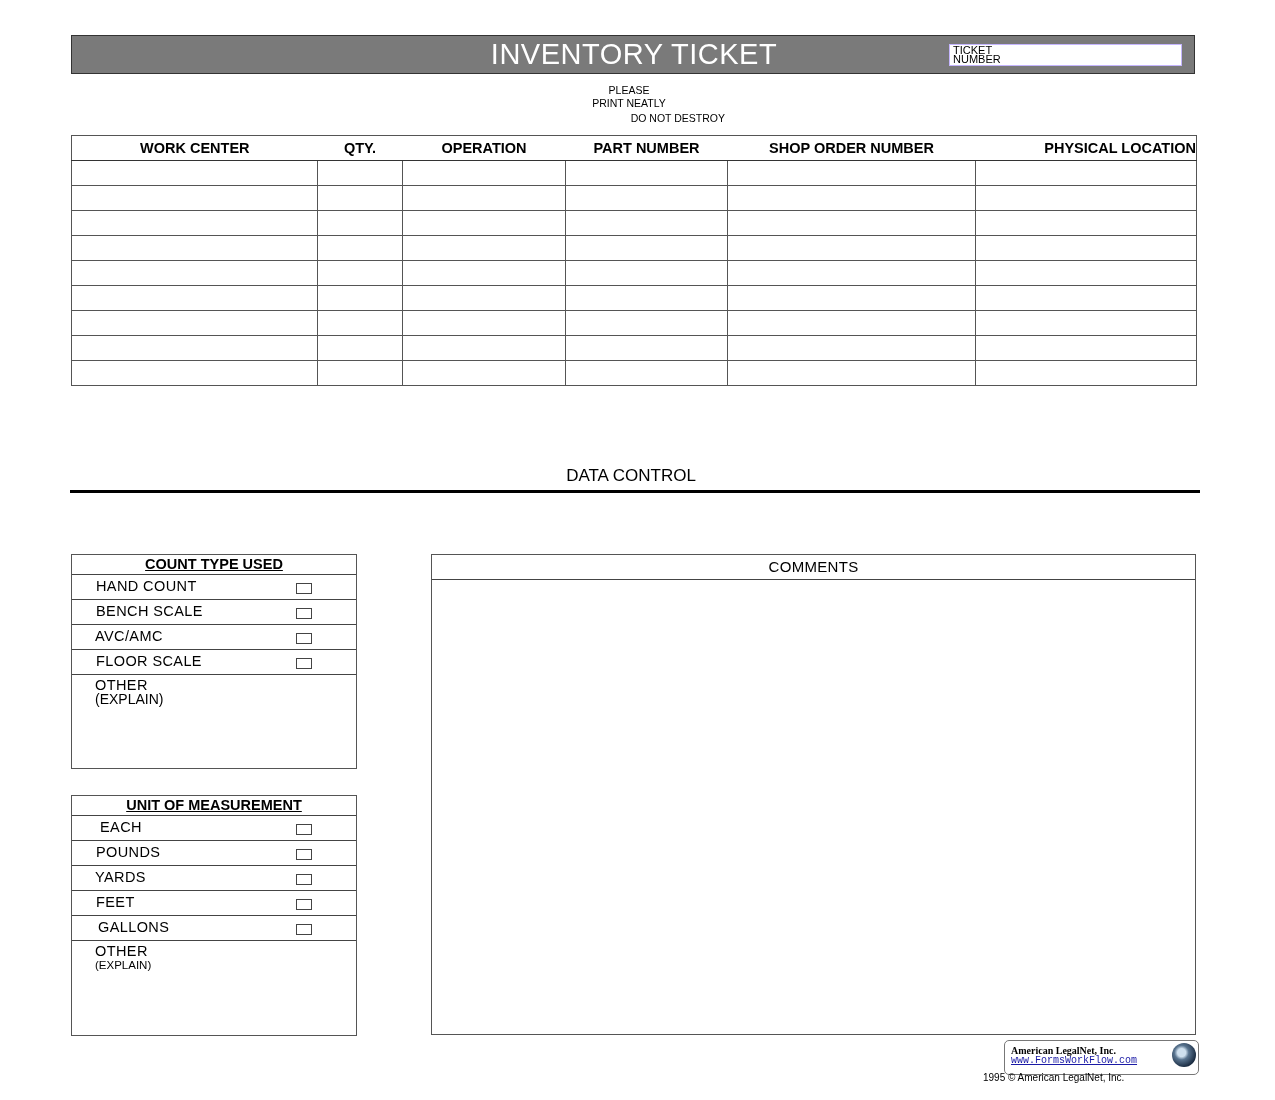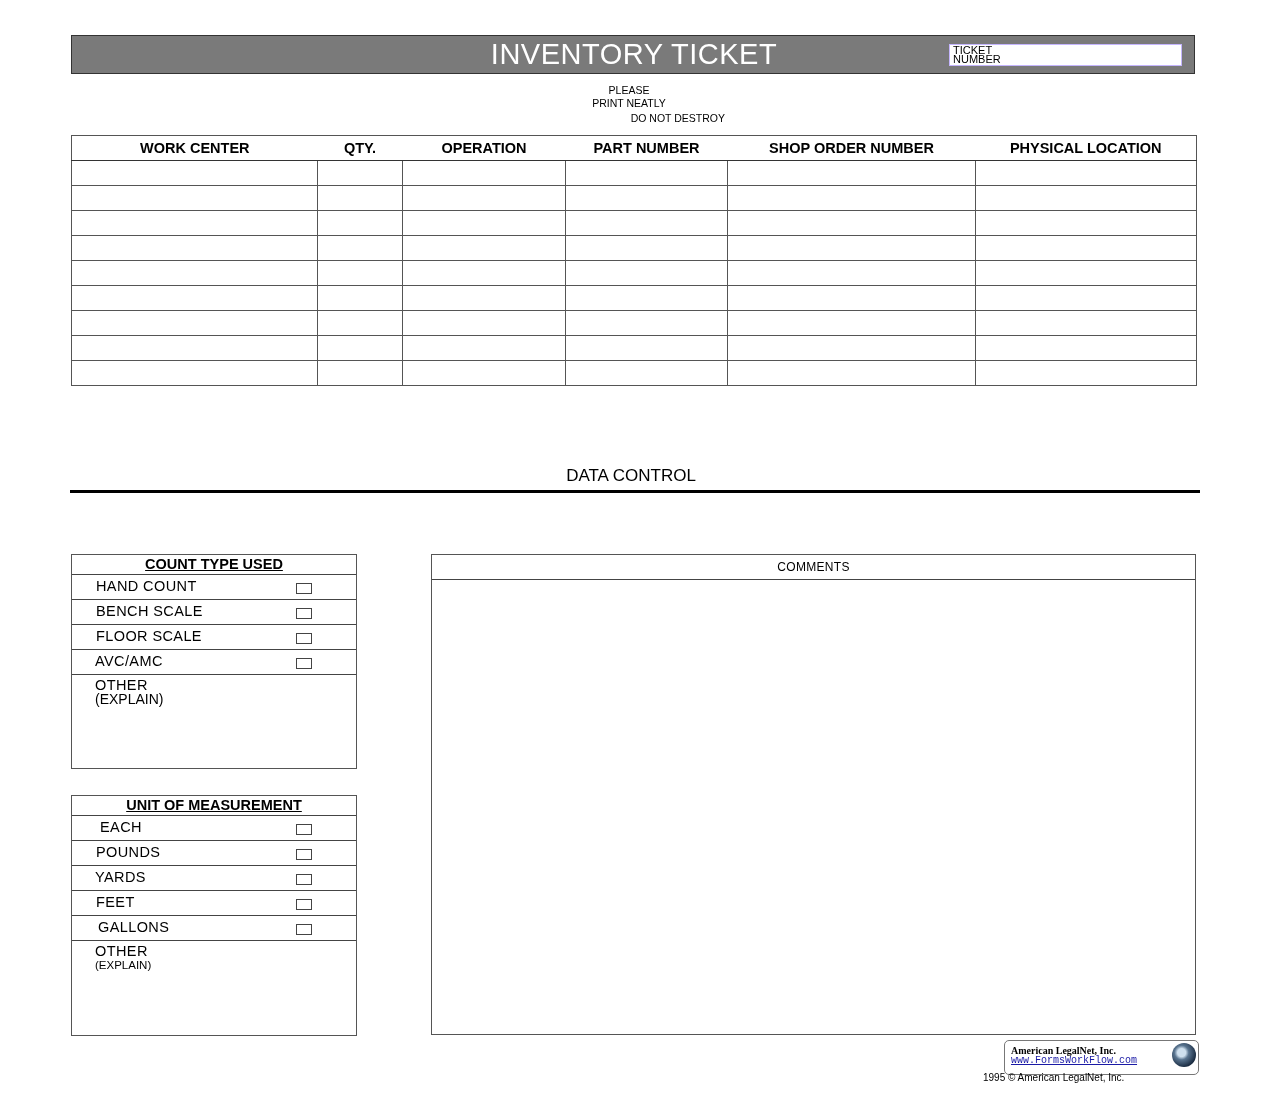--- a/index.html
+++ b/index.html
@@ -12,40 +12,40 @@
   .title-text span { display: inline-block; padding-left: 0; }
   .ticket-box { position: absolute; left: 877px; top: 8px; width: 233px; height: 22px; background: #fff; border: 1px solid #c4b5fd; box-sizing: border-box; font-size: 11px; line-height: 9px; padding: 1px 3px; }
   .ticket-box div { white-space: nowrap; }
 
   .notice { left: 529px; width: 200px; text-align: center; font-size: 10.5px; }
 
   
   table.grid { position: absolute; left: 71px; top: 135px; width: 1125px; border-collapse: collapse; table-layout: fixed; }
   table.grid th { height: 24px; font-size: 14.5px; font-weight: bold; text-align: center; border-top: 1px solid #555; border-bottom: 1px solid #333; padding: 0; white-space: nowrap; }
   table.grid th:first-child { border-left: 1px solid #555; }
-  table.grid th:last-child { border-right: 1px solid #555; }
+  table.grid th:last-child { border-right: 1px solid #555; text-align: right; }
   table.grid td { height: 24px; border: 1px solid #555; padding: 0; }
 
   .section-title { left: 0; width: 1262px; top: 466px; text-align: center; font-size: 17px; }
   .section-rule { left: 70px; top: 490px; width: 1130px; height: 3px; background: #000; }
 
   
   .panel { left: 71px; width: 286px; border: 1px solid #555; box-sizing: border-box; }
   .panel-head { height: 19px; line-height: 19px; border-bottom: 1px solid #444; text-align: center; font-weight: bold; font-size: 14.5px; text-decoration: underline; }
   .panel-row { height: 25px; border-bottom: 1px solid #444; position: relative; font-size: 14.5px; box-sizing: border-box; }
   .panel-row .lbl { position: absolute; left: 24px; top: 3px; letter-spacing: 0.4px; }
   .panel-row .chk { position: absolute; left: 224px; top: 8px; width: 16px; height: 11px; border: 1px solid #444; background: #fff; box-sizing: border-box; cursor: pointer; }
   .panel-other { position: relative; }
   .panel-other .l1 { position: absolute; left: 23px; top: 4px; font-size: 14.5px; line-height: 13px; letter-spacing: 0.4px; }
   .panel-other .l2 { position: absolute; left: 23px; top: 18px; font-size: 13px; line-height: 13px; }
   .panel-other textarea, .comments textarea { border: none; outline: none; resize: none; background: transparent; font-family: "Liberation Sans", sans-serif; }
 
   
   .comments { left: 431px; top: 554px; width: 765px; height: 481px; border: 1px solid #555; box-sizing: border-box; }
-  .comments .head { height: 24px; line-height: 24px; border-bottom: 1px solid #444; text-align: center; font-size: 12px; letter-spacing: 0.3px; }
+  .comments .head { height: 24px; line-height: 24px; border-bottom: 1px solid #444; text-align: center; font-size: 15px; letter-spacing: 0.3px; }
 
   
   .logo { left: 1004px; top: 1040px; width: 195px; height: 35px; border: 1px solid #777; border-radius: 5px; box-sizing: border-box; }
   .logo .name { position: absolute; left: 6px; top: 4px; font-family: "Liberation Serif", serif; font-weight: bold; font-size: 10px; }
   .logo .url { position: absolute; left: 6px; top: 14px; font-family: Liberation Mono, monospace; font-size: 10px; color: #1a1aa6; text-decoration: underline; }
   .logo .globe { position: absolute; right: 2px; top: 2px; width: 24px; height: 24px; border-radius: 50%; background: radial-gradient(circle at 40% 40%, #cfe0ee 0 20%, #5a7590 35%, #1d2f45 70%, #0d1520 100%); }
   .copyright { left: 983px; top: 1072px; font-size: 10px; }
 </style>
 </head>
 <body>
@@ -164,25 +164,25 @@
   <div class="panel-head">COUNT TYPE USED</div>
   <div class="panel-row">
     <span class="lbl">HAND COUNT</span>
     <span class="chk"></span>
   </div>
   <div class="panel-row">
     <span class="lbl">BENCH SCALE</span>
     <span class="chk"></span>
   </div>
   <div class="panel-row">
+    <span class="lbl" style="left:23px;">AVC/AMC</span>
+    <span class="chk"></span>
+  </div>
+  <div class="panel-row">
     <span class="lbl">FLOOR SCALE</span>
-    <span class="chk"></span>
-  </div>
-  <div class="panel-row">
-    <span class="lbl" style="left:23px;">AVC/AMC</span>
     <span class="chk"></span>
   </div>
   <div class="panel-other" style="height:93px;">
     <span class="l1">OTHER</span>
     <span class="l2" style="font-size:14px;">(EXPLAIN)</span>
     <textarea style="position: absolute; left: 4px; top: 34px; width: 274px; height: 54px;"></textarea>
   </div>
 </div>
 
 <div class="abs panel" style="top:795px; height:241px;">

